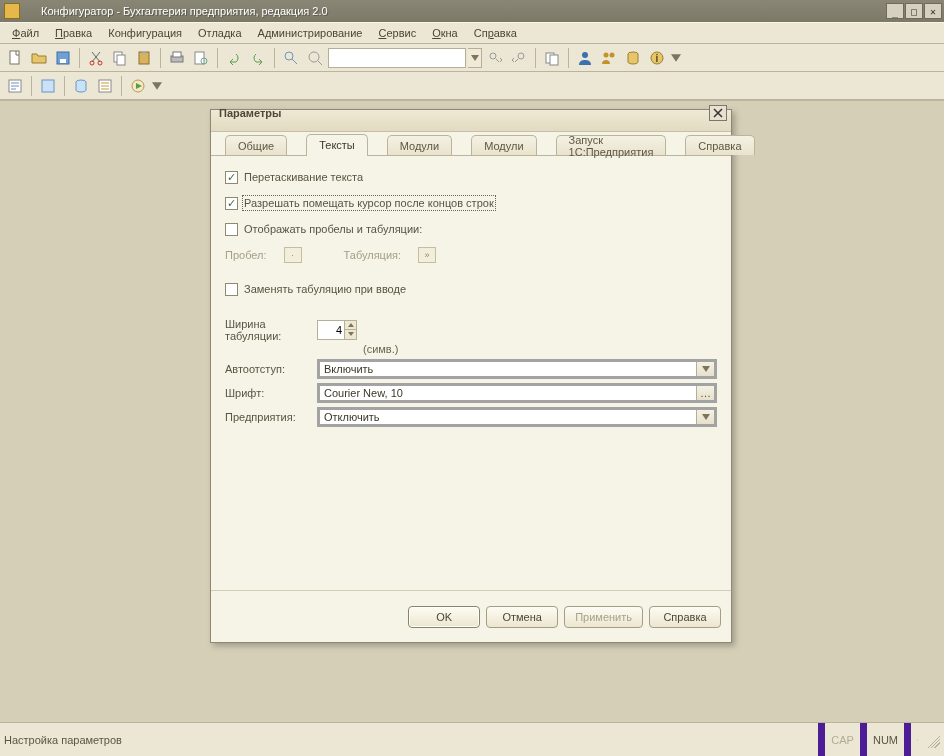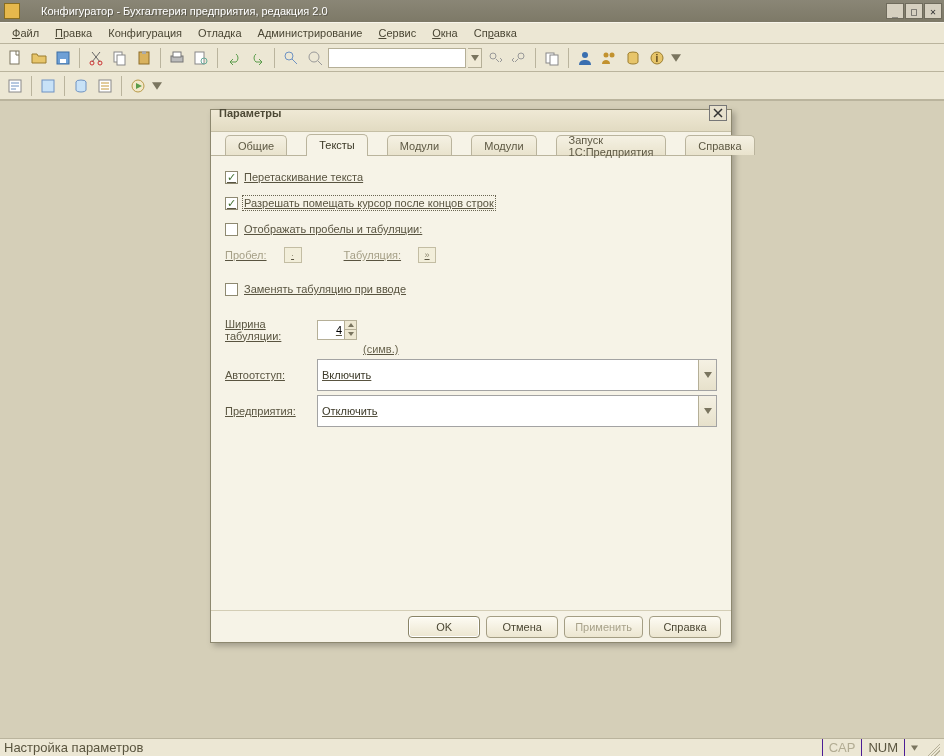--- a/index.html
+++ b/index.html
@@ -33,22 +33,22 @@
   .dlg-title { height:22px; background:linear-gradient(#efe9d5,#e2dbc2); border-bottom:1px solid #c5bfa5; display:flex; align-items:center; padding:0 4px 16px 8px; font-weight:bold; color:#4d4935; }
   .dlg-title .spacer { flex:1; }
   .dlg-close { width:18px; height:16px; border:1px solid #777; background:#e7e1cd; display:flex; align-items:center; justify-content:center; cursor:pointer; }
   .dlg-close svg { width:10px; height:10px; }
 
   .tabstrip { height:24px; display:flex; align-items:flex-end; padding:4px 6px 0 14px; gap:19px; border-bottom:1px solid #bab49d; background:#f6f3e7; }
   .tab { height:20px; padding:0 12px; border:1px solid #bab49d; border-bottom:none; border-top-left-radius:5px; border-top-right-radius:5px; background:linear-gradient(#f5f1e3,#e9e3cd); color:#5d5843; display:flex; align-items:center; cursor:pointer; position:relative; }
   .tab.active { background:#f6f3e7; color:#3b3826; height:21px; z-index:2; }
   .tab.active::after { content:""; position:absolute; left:0; right:0; bottom:-1px; height:1px; background:#f6f3e7; }
 
-  .tabbody { flex:1; padding:10px 14px; color:#595440; overflow:hidden;text-decoration:underline; }
-  .dlg-btns { height:32px; border-top:1px solid #d3cdb5; display:flex; align-items:center; justify-content:flex-end; padding:0 10px; gap:6px; }
+  .tabbody { flex:1; padding:10px 14px; color:#595440; overflow:hidden; }
+  .dlg-btns { height:52px; border-top:1px solid #d3cdb5; display:flex; align-items:center; justify-content:flex-end; padding:0 10px; gap:6px; }
   .btn { min-width:72px; height:22px; border:1px solid #a49e84; border-radius:4px; background:linear-gradient(#fdfbf3,#ece6d0); color:#4b4733; display:flex; align-items:center; justify-content:center; cursor:pointer; padding:0 10px; }
   .btn.disabled { color:#a8a28a; cursor:default; }
   .btn.default { border-color:#8a8467; box-shadow:inset 0 0 0 1px #fff; }
 
   
   .row { display:flex; align-items:center; min-height:22px; margin-bottom:4px; }
   .row label.cb { display:flex; align-items:center; gap:6px; cursor:pointer; }
   .cb-box { width:13px; height:13px; border:1px solid #8e8971; background:#fff; display:flex; align-items:center; justify-content:center; }
   .cb-box.checked::after { content:"✓"; font-size:11px; color:#3f6e2e; line-height:1; }
   .focus-rect { outline:1px dotted #6a6551; outline-offset:1px; }
@@ -58,29 +58,29 @@
   .field-row { display:flex; align-items:center; margin-bottom:4px; }
   .field-row .lbl { width:92px; color:#595440; }
   .numbox { width:40px; height:20px; border:1px solid #b5af97; background:#fff; display:flex; }
   .numbox input { width:26px; border:none; text-align:right; font-size:11px; padding:0 2px; background:transparent; outline:none; }
   .spin { width:14px; display:flex; flex-direction:column; }
   .spin div { flex:1; border-left:1px solid #b5af97; background:#eee8d2; display:flex; align-items:center; justify-content:center; cursor:pointer; }
   .spin div:first-child { border-bottom:1px solid #b5af97; }
   .spin svg { width:6px; height:4px; }
   .unit { margin-left:6px; color:#6b6650;margin-top:39px; }
 
-  .dd { flex:1; height:32px; border:1px solid #a3a3a3; background:#fff; display:flex; align-items:center; }
+  .dd { flex:1; height:20px; border:3px solid #a3a3a3; background:#fff; display:flex; align-items:center; }
   .dd .val { flex:1; padding:0 4px; color:#3c3928; }
   .dd .arrow, .dd .dots { width:18px; height:100%; border-left:1px solid #b5af97; background:linear-gradient(#f5f1e3,#e7e1cb); display:flex; align-items:center; justify-content:center; cursor:pointer; }
   .dd .arrow svg { width:8px; height:6px; }
 
   
-  .statusbar { position:absolute; bottom:0; left:0; right:0; height:18px; background:#ece7d4; border-top:1px solid #bab49d; display:flex; align-items:center; font-size:13px; color:#5a553f; padding:0 4px; }
+  .statusbar { position:absolute; bottom:0; left:0; right:0; height:34px; background:#ece7d4; border-top:1px solid #bab49d; display:flex; align-items:center; font-size:11px; color:#5a553f; padding:0 4px; }
   .statusbar .sb-left { flex:1; }
-  .statusbar .sb-cell { padding:0 6px; border-left:1px solid #4c1d95; height:100%; display:flex; align-items:center; }
+  .statusbar .sb-cell { padding:0 6px; border-left:7px solid #4c1d95; height:100%; display:flex; align-items:center; }
   .statusbar .sb-cell.muted { color:#b2ac93; }
   .statusbar .grip { width:16px; height:16px; background:
     linear-gradient(135deg, transparent 60%, #b7b199 60%, #b7b199 65%, transparent 65%,
                     transparent 70%, #b7b199 70%, #b7b199 75%, transparent 75%,
                     transparent 80%, #b7b199 80%, #b7b199 85%, transparent 85%); }
 </style>
 </head>
 <body>
 
 <div class="titlebar">
@@ -359,20 +359,27 @@
         <div class="dd">
           <span class="val">Включить</span>
           <span class="arrow">
               <svg viewBox="0 0 8 6">
                 <path d="M0 0h8L4 6z" fill="#7a755f"></path>
               </svg>
             </span>
         </div>
       </div>
 
+      <div class="field-row">
+        <span class="lbl">Шрифт:</span>
+        <div class="dd">
+          <span class="val">Courier New, 10</span>
+          <span class="dots">…</span>
+        </div>
+      </div>
 
       <div class="field-row">
         <span class="lbl">Предприятия:</span>
         <div class="dd">
           <span class="val">Отключить</span>
           <span class="arrow">
               <svg viewBox="0 0 8 6">
                 <path d="M0 0h8L4 6z" fill="#7a755f"></path>
               </svg>
             </span>

